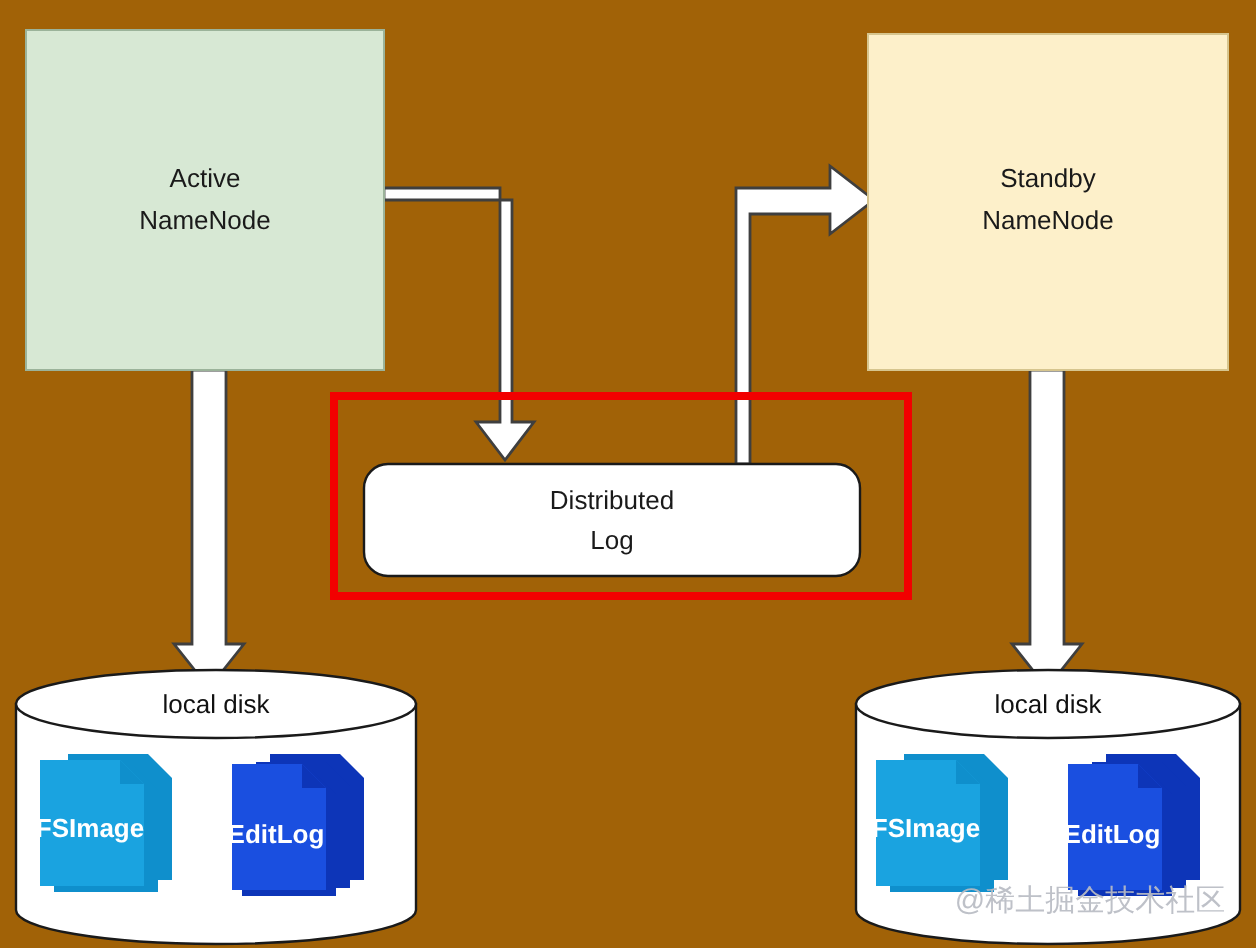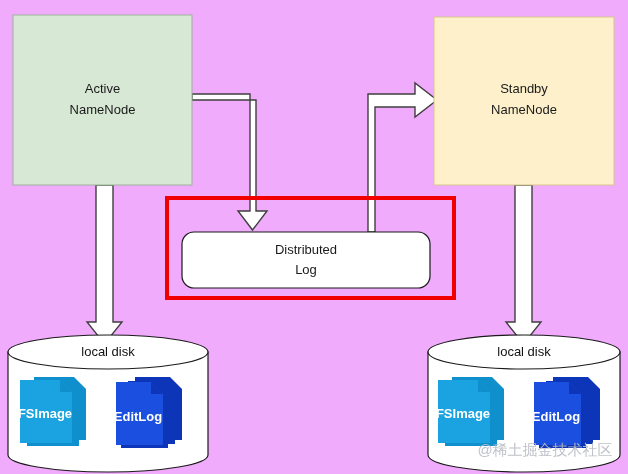--- a/index.html
+++ b/index.html
@@ -7,21 +7,21 @@
     padding: 0;
     background: #ffffff;
   }
   body {
     font-family: "Liberation Sans", sans-serif;
   }
   #canvas {
     position: relative;
     width: 628px;
     height: 474px;
-    background: #f0abfc;
+    background: #a16207;
     overflow: hidden;
   }
   #diagram-svg {
     position: absolute;
     left: 0;
     top: 0;
     width: 628px;
     height: 474px;
   }
   .node-label {

